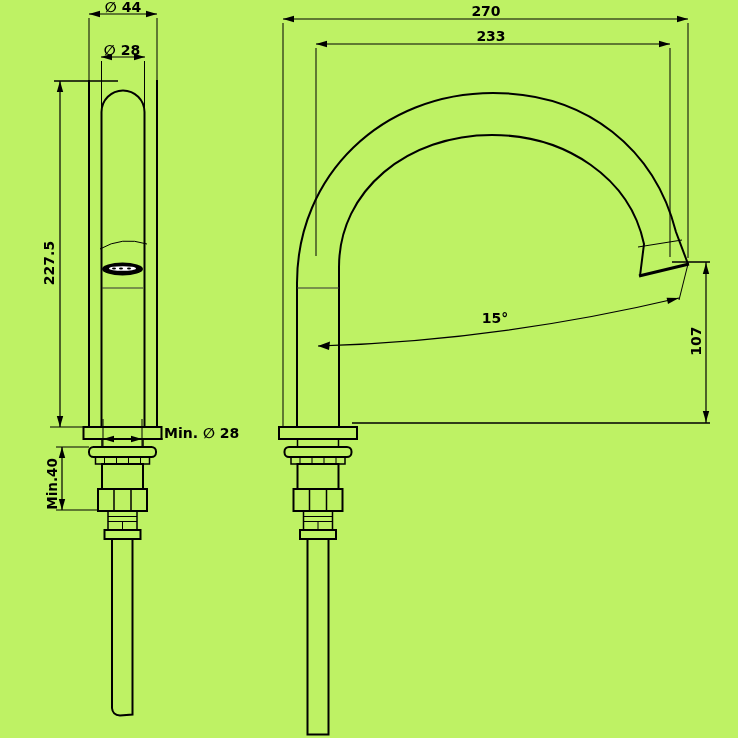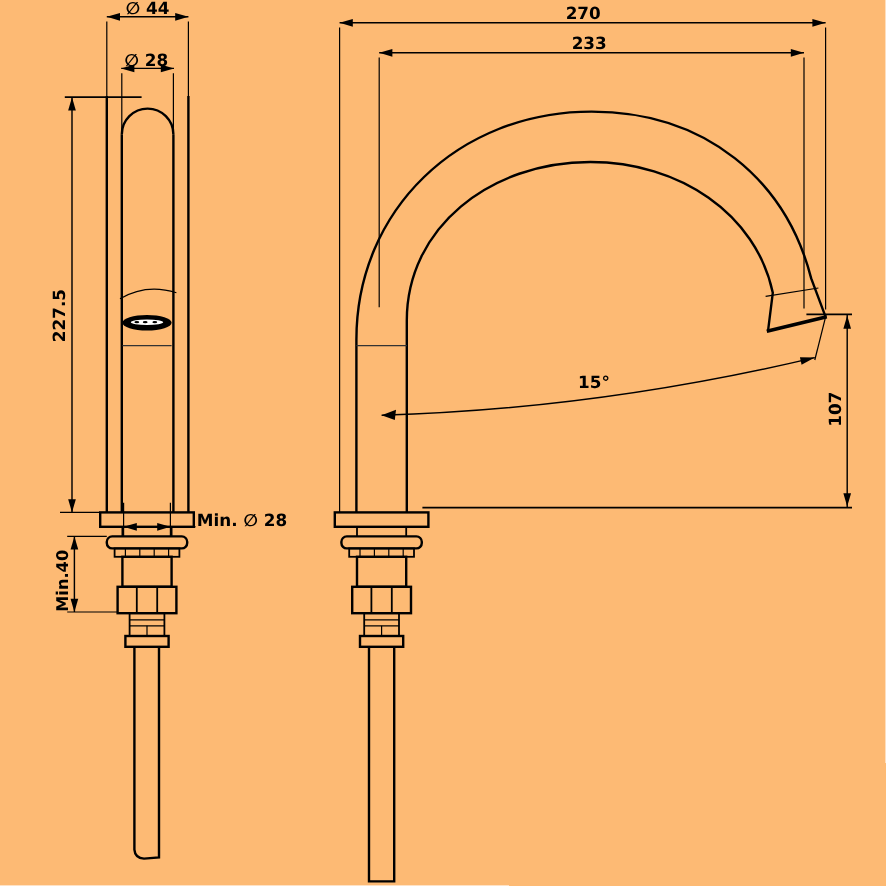--- a/index.html
+++ b/index.html
@@ -4,21 +4,21 @@
 <style>
   html, body {
     margin: 0;
     padding: 0;
     background: #ffffff;
   }
   .canvas {
     position: relative;
     width: 738px;
     height: 738px;
-    background: #fdba74;
+    background: #bef264;
     overflow: hidden;
   }
   svg text {
     font-family: "DejaVu Sans", "Liberation Sans", sans-serif;
     font-weight: bold;
     fill: #000000;
   }
   .dim-text { font-size: 14px; }
   .dim-text-sm { font-size: 13.5px; }
 </style>

